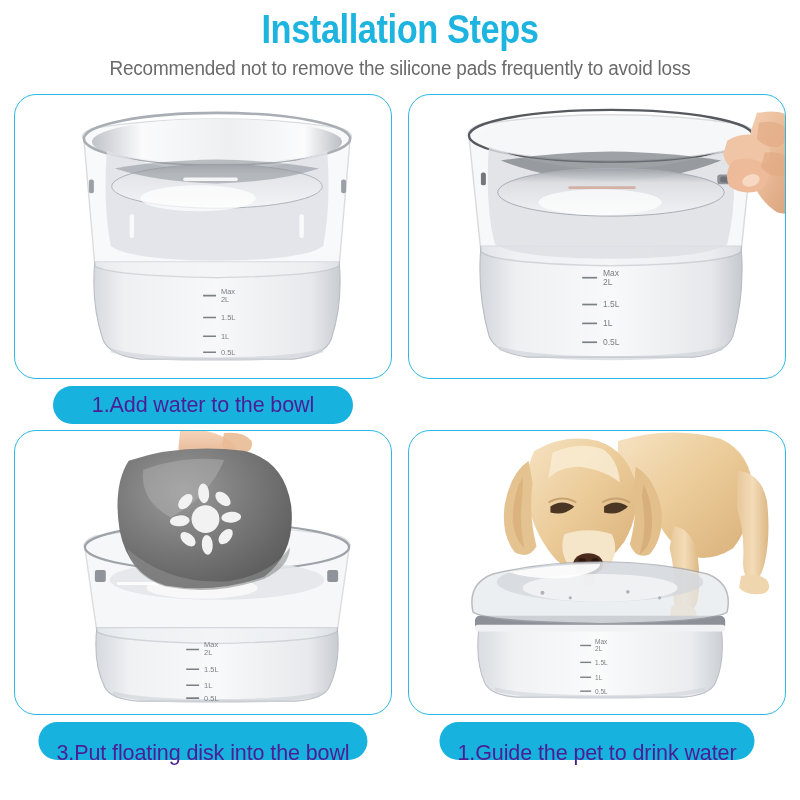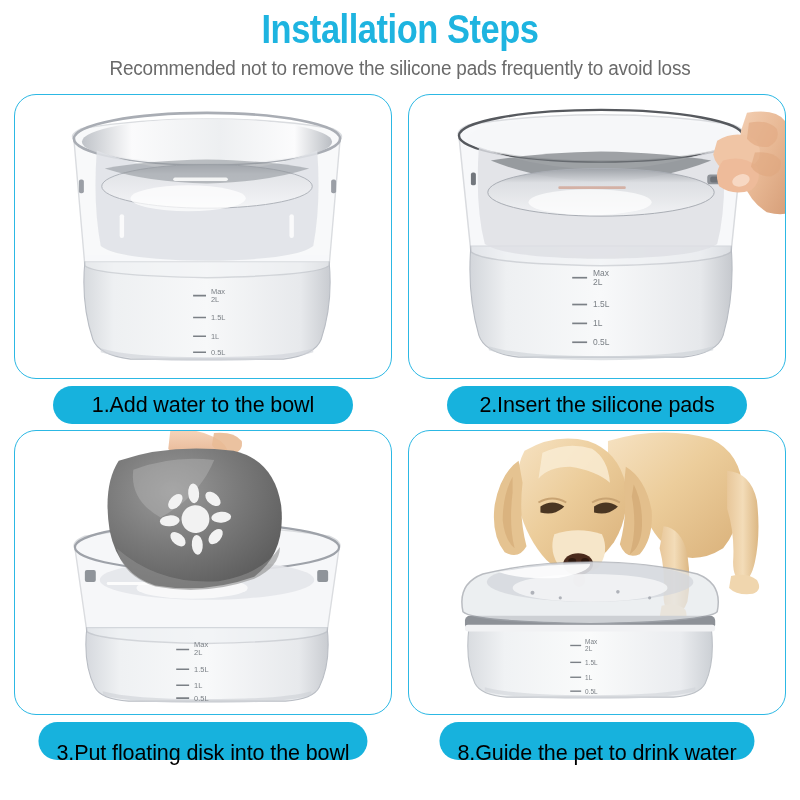--- a/index.html
+++ b/index.html
@@ -63,34 +63,34 @@
 
   .pill {
     position: absolute;
     left: 50%;
     transform: translateX(-50%);
     top: 292px;
     height: 38px;
     min-width: 300px;
     background: #17b2dd;
     border-radius: 19px;
-    color: #000000;
+    color: #4c1d95;
     font-size: 21.5px;
     line-height: 38px;
     text-align: center;
     padding: 0 26px;
     white-space: nowrap;
     letter-spacing: -0.1px;
   }
   .pill.wide { padding: 12px 18px; }
 
   
   .bowl-stage {
     position: absolute;
-    left: 4px; top: 0; width: 100%; height: 100%;
+    left: 14px; top: 0; width: 100%; height: 100%;
   }
   .bowl-stage svg { display: block; width: 100%; height: 100%; }
 
   
   .meas { font-family: "Liberation Sans", sans-serif; fill: #7b8086; }
 </style>
 </head>
 <body>
 
 <div id="page">
@@ -238,21 +238,20 @@
               <line x1="160" y1="211" x2="175" y2="211" stroke="#7b8086" stroke-width="1.7"></line>
               <text x="181" y="214">1.5L</text>
               <line x1="160" y1="230" x2="175" y2="230" stroke="#7b8086" stroke-width="1.7"></line>
               <text x="181" y="233">1L</text>
               <line x1="160" y1="249" x2="175" y2="249" stroke="#7b8086" stroke-width="1.7"></line>
               <text x="181" y="252">0.5L</text>
             </g>
           </svg>
         </div>
       </div>
-      <div class="pill">2.Insert the silicone pads</div>
     </div>
 
     <div class="step">
       <div class="panel">
         <div class="bowl-stage">
           <svg viewBox="0 0 378 285" preserveAspectRatio="xMidYMid meet">
             <defs>
               <radialGradient id="diskG" cx="0.38" cy="0.3" r="0.85">
                 <stop offset="0" stop-color="#9a9a9a"></stop>
                 <stop offset="0.45" stop-color="#7a7a7a"></stop>
@@ -422,17 +421,17 @@
               <line x1="158" y1="233" x2="169" y2="233" stroke="#7b8086" stroke-width="1.4"></line>
               <text x="173" y="236">1.5L</text>
               <line x1="158" y1="248" x2="169" y2="248" stroke="#7b8086" stroke-width="1.4"></line>
               <text x="173" y="251">1L</text>
               <line x1="158" y1="262" x2="169" y2="262" stroke="#7b8086" stroke-width="1.4"></line>
               <text x="173" y="265">0.5L</text>
             </g>
           </svg>
         </div>
       </div>
-      <div class="pill wide">8.Guide the pet to drink water</div>
+      <div class="pill wide">1.Guide the pet to drink water</div>
     </div>
 
   </div>
 </div>
 
 </body></html>

